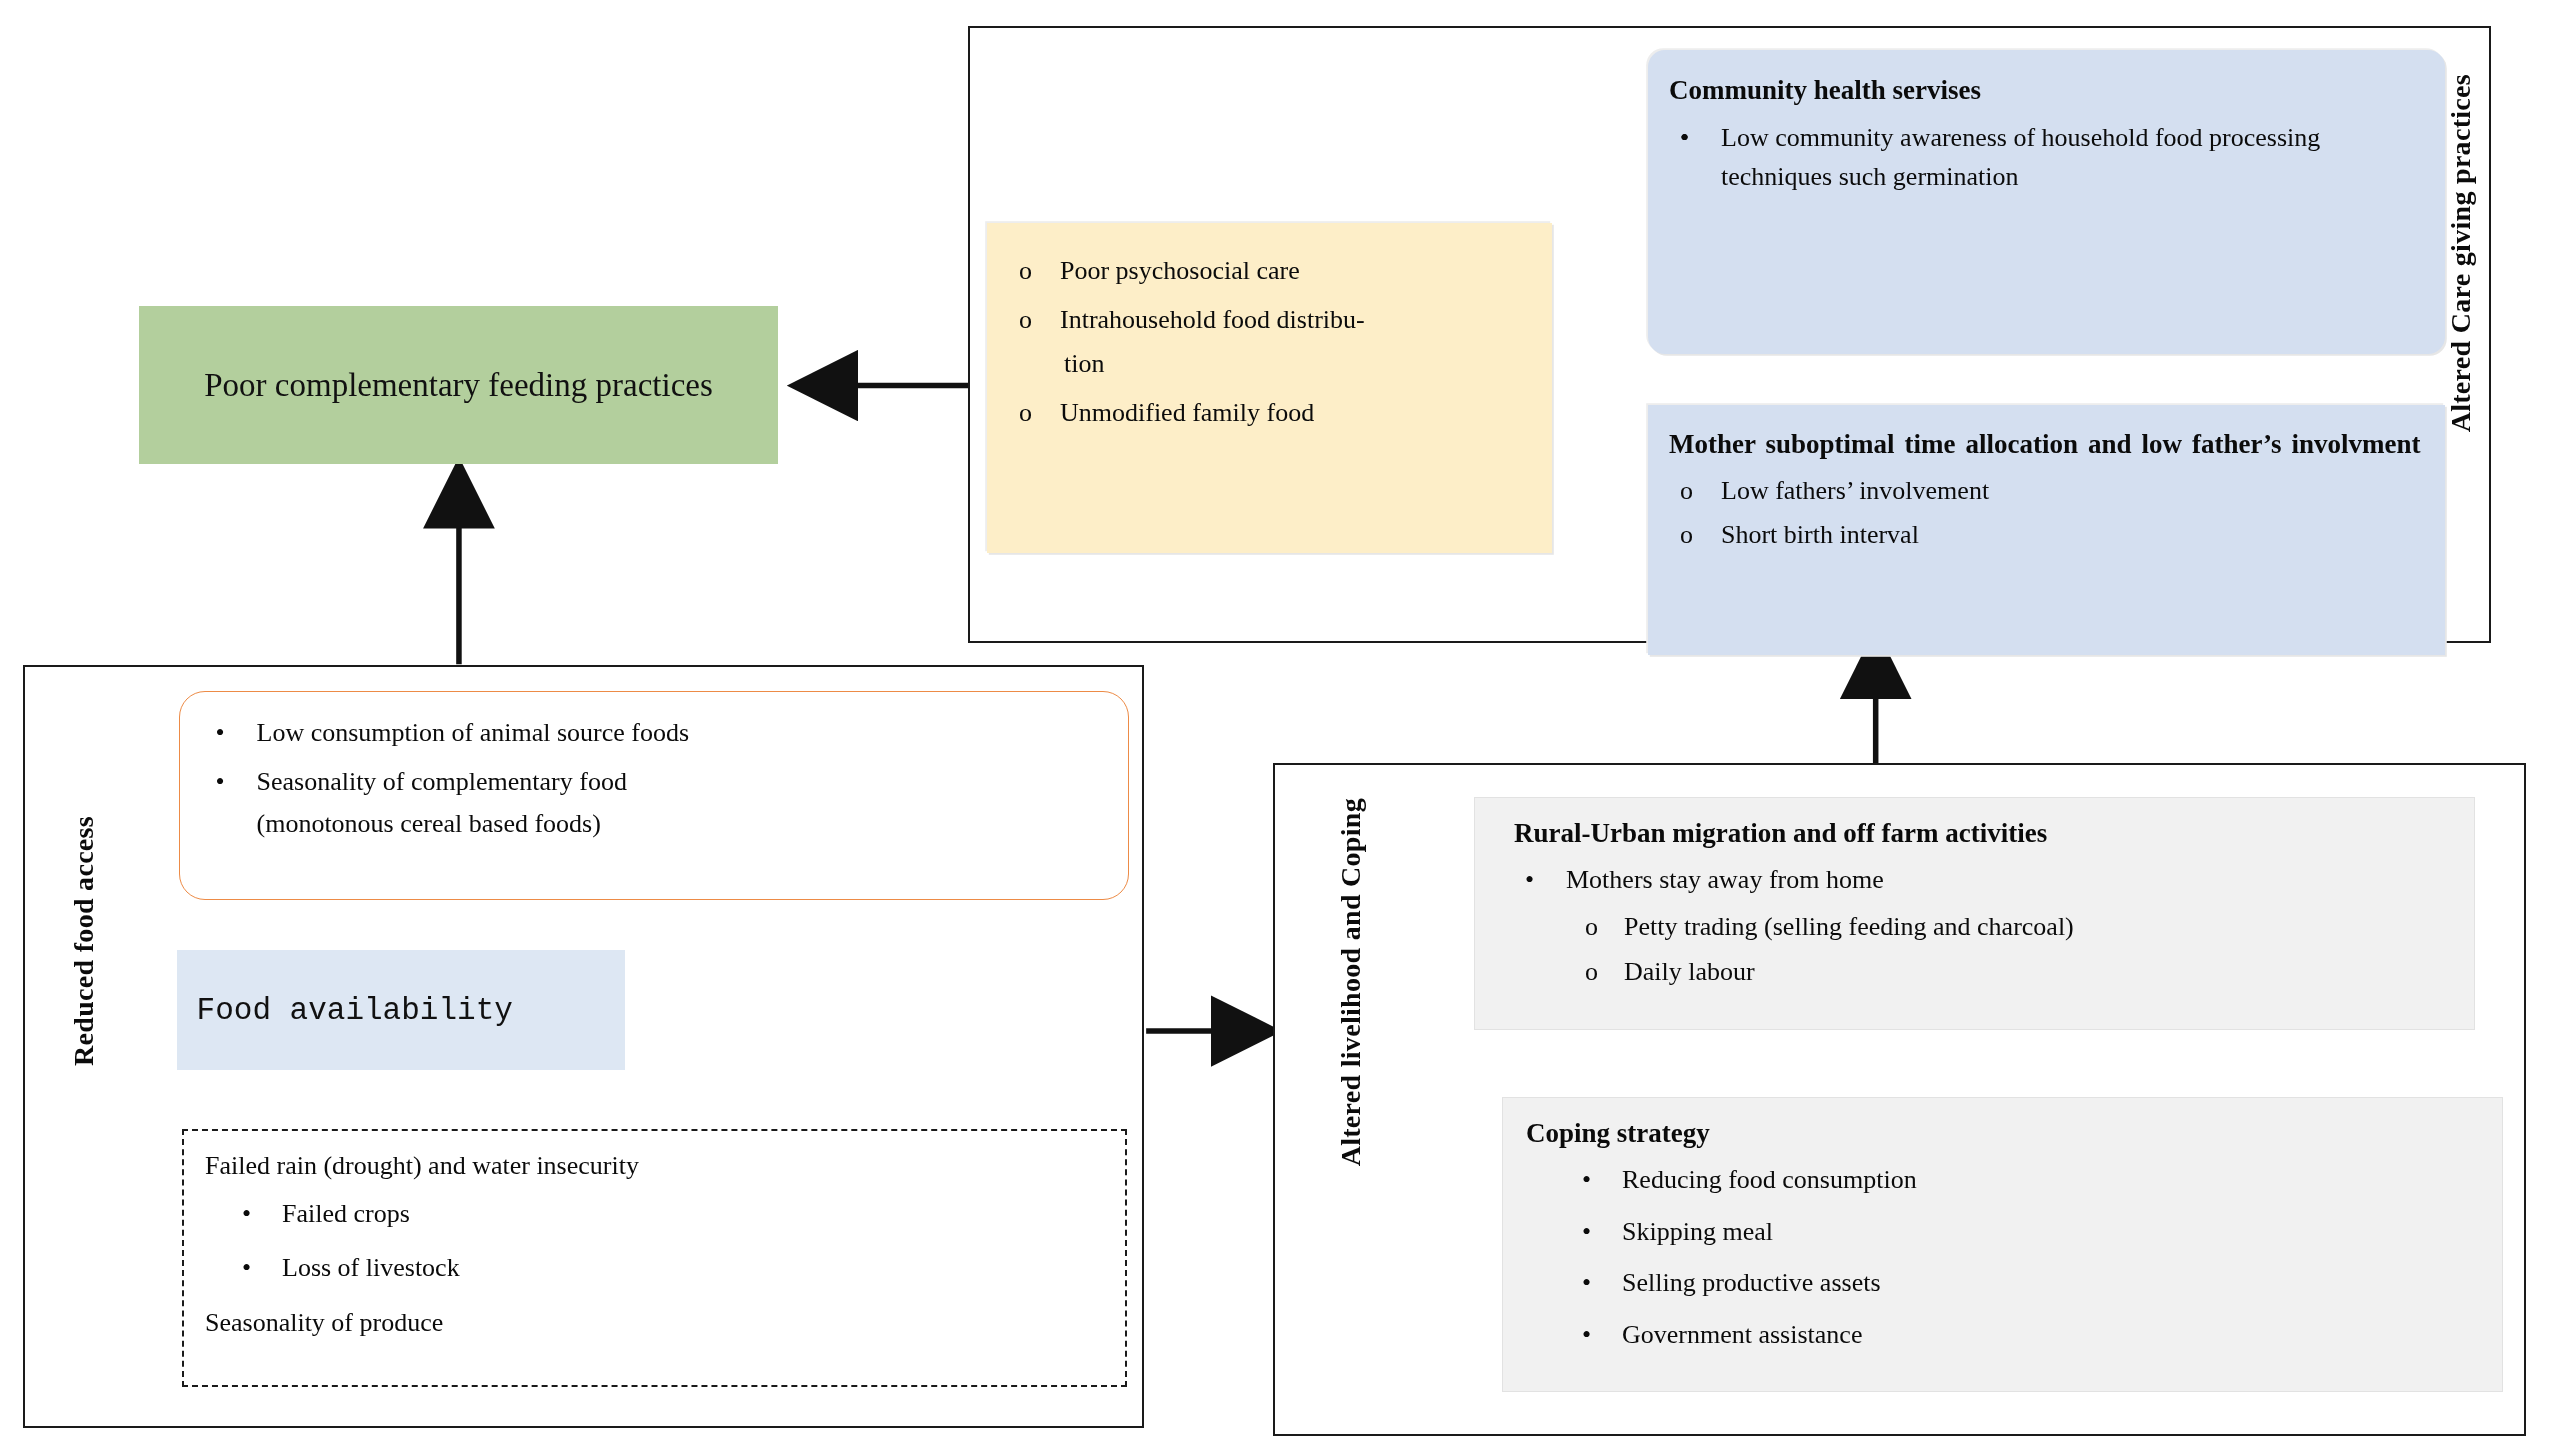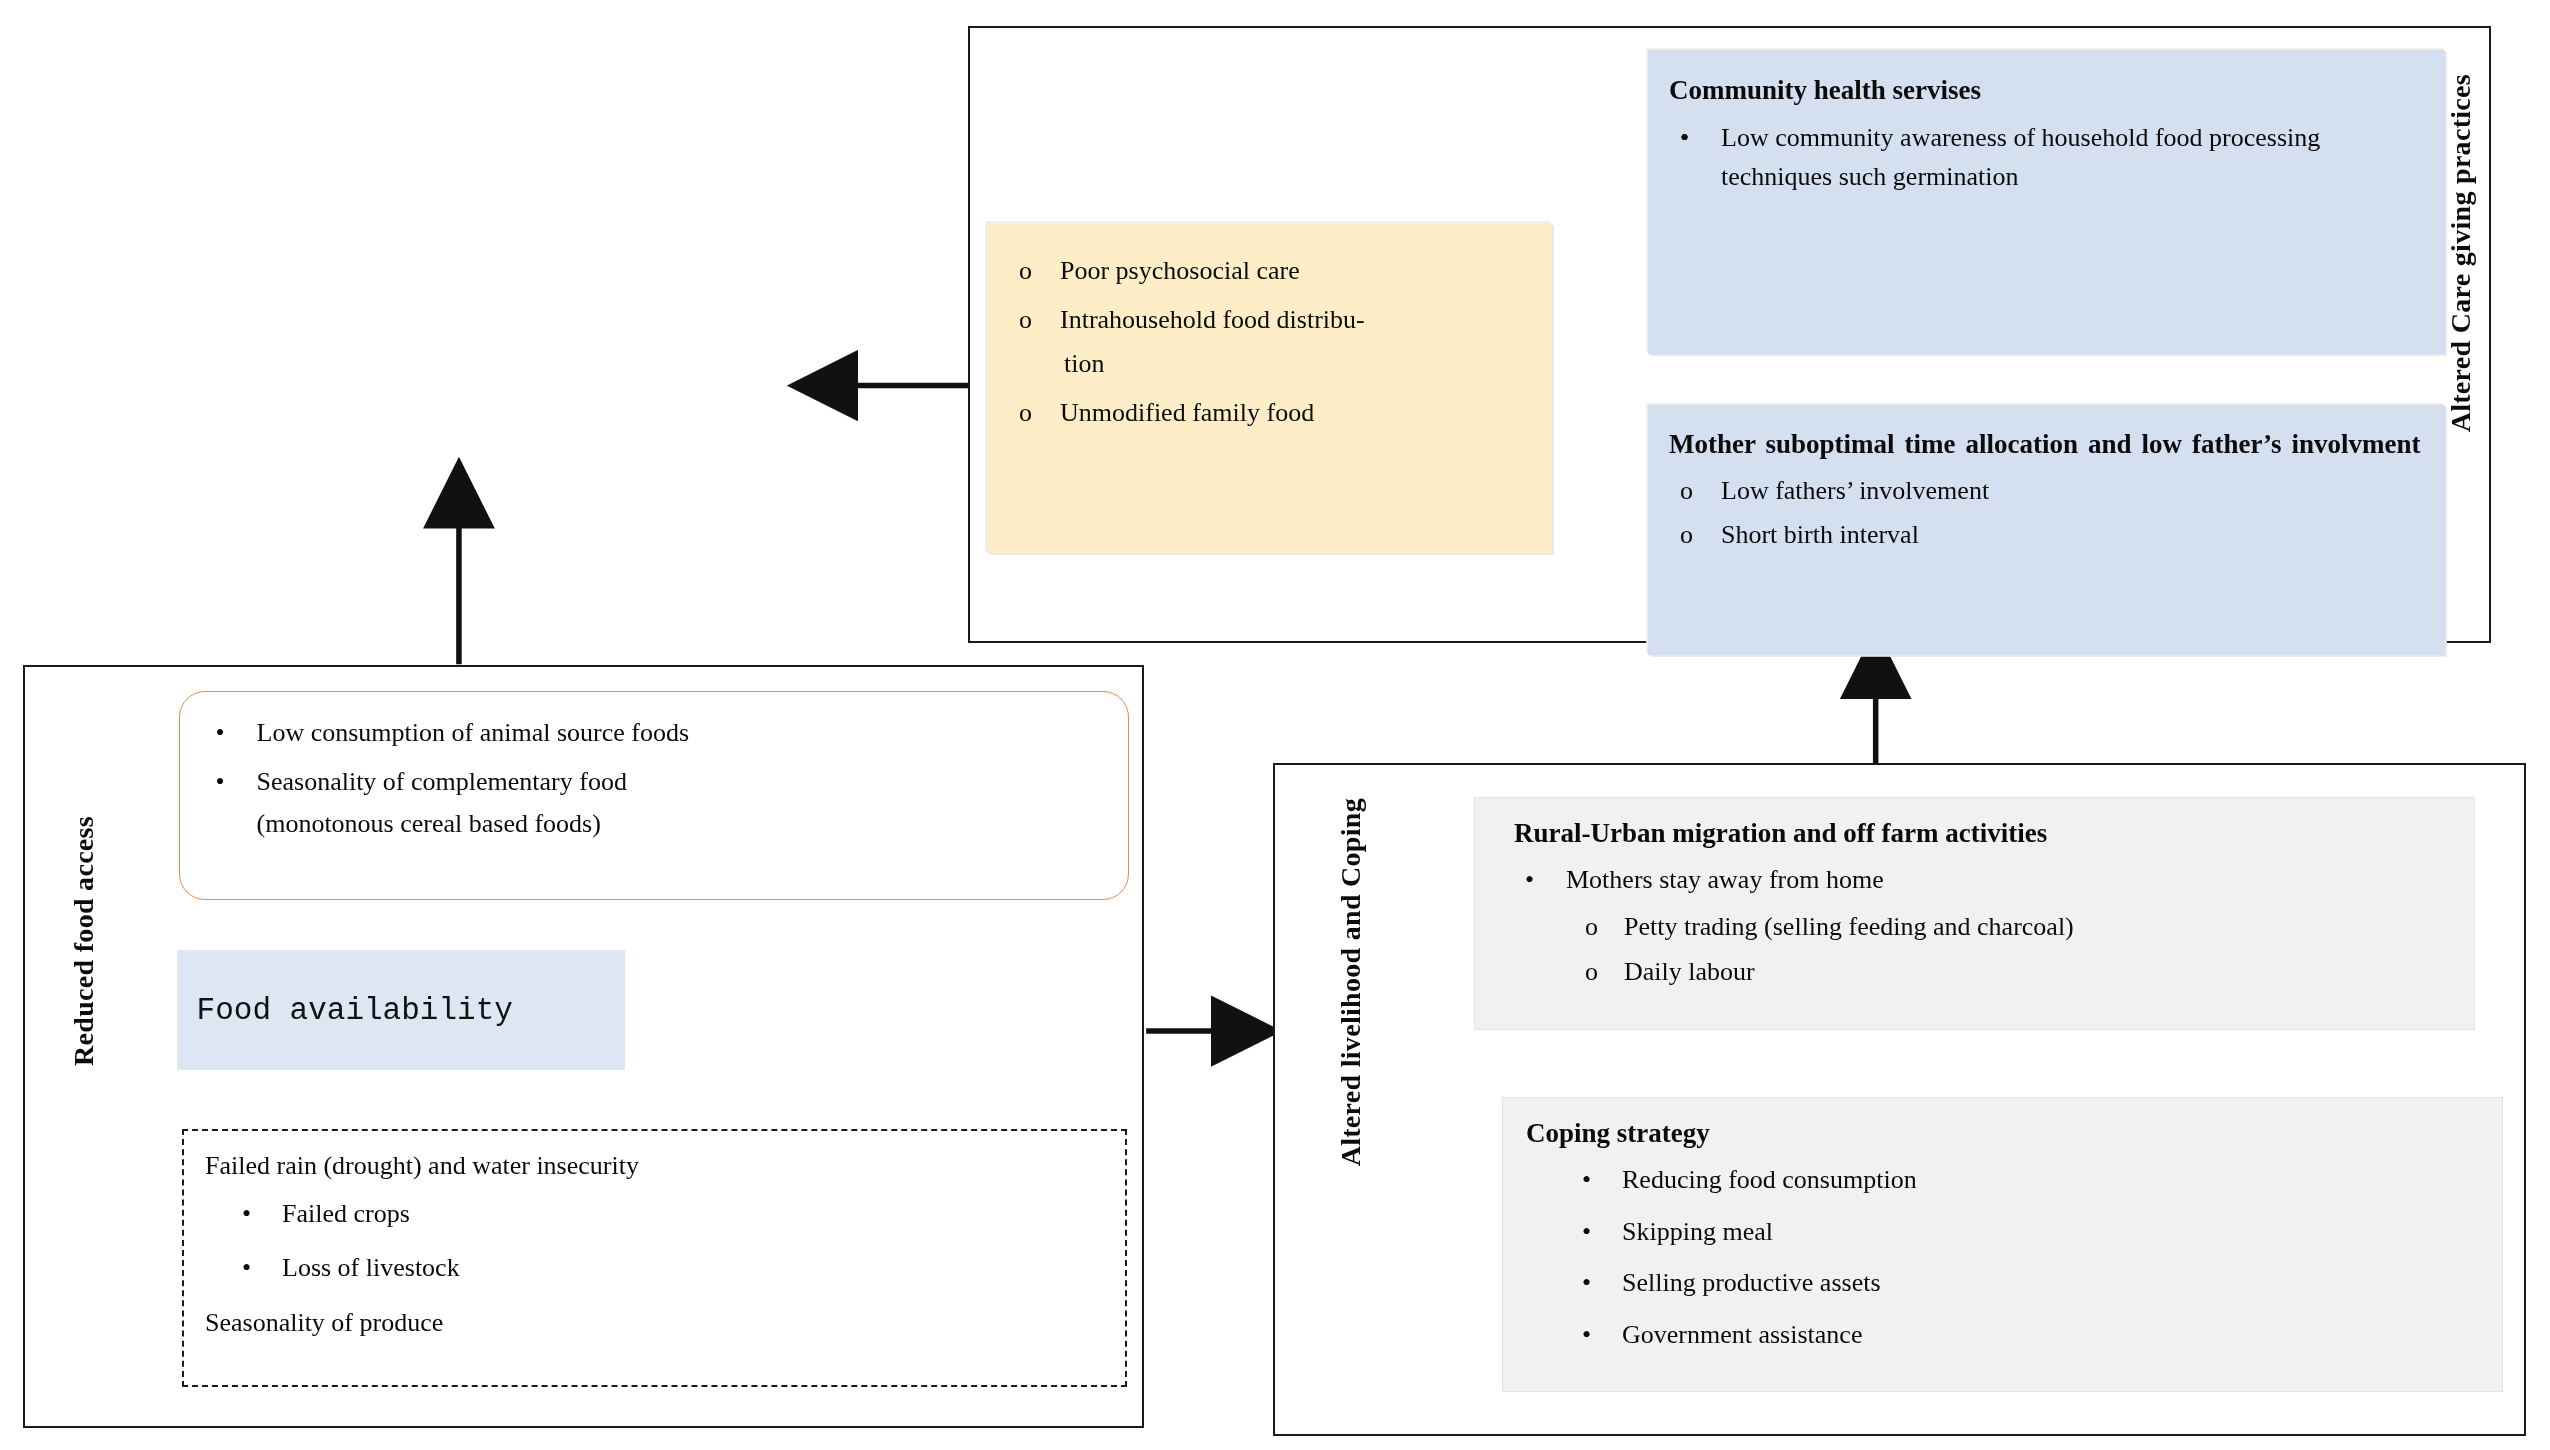--- a/index.html
+++ b/index.html
@@ -47,20 +47,21 @@
     background:#fdeec8;
     box-shadow:1.8px 1.8px 0 0 #e6e6e6, -1.8px -1.8px 0 0 #ededed;
     padding:28px 21px 6.1px 21px;
   }
 
   .box-blue1{
     left:1648px;top:50px;width:797px;height:304px;
     background:#d4dff0;
     box-shadow:1.8px 1.8px 0 0 #e6e6e6, -1.8px -1.8px 0 0 #ededed;
     padding:22px 24.5px 6.1px 21px;
+    border-radius:17px;
   }
   .box-blue2{
     left:1648px;top:387px;width:797px;height:250px;
     background:#d4dff0;
     box-shadow:1.8px 1.8px 0 0 #e6e6e6, -1.8px -1.8px 0 0 #ededed;
     padding:21px 24.5px 6.1px 21px;
     margin-top:18px;
   }
 
   .box-orange{
@@ -182,20 +183,23 @@
   </svg>
 
   <div class="panel" id="panel-care"></div>
   <div class="panel" id="panel-food"></div>
   <div class="panel" id="panel-live"></div>
 
   <div class="vlabel up" id="vlabel-care">Altered Care giving practices</div>
   <div class="vlabel up" id="vlabel-food">Reduced food access</div>
   <div class="vlabel up" id="vlabel-live">Altered livelihood and Coping</div>
 
+  <div class="box box-green">
+    <div class="txt">Poor complementary feeding practices</div>
+  </div>
 
   <div class="box box-yellow">
     <ul class="lst yl">
       <li>
         <span class="mk">o</span>
         <span>Poor psychosocial care</span>
       </li>
       <li style="margin-bottom:3.7px;">
         <span class="mk">o</span>
         <span>Intrahousehold food distribu-</span>

